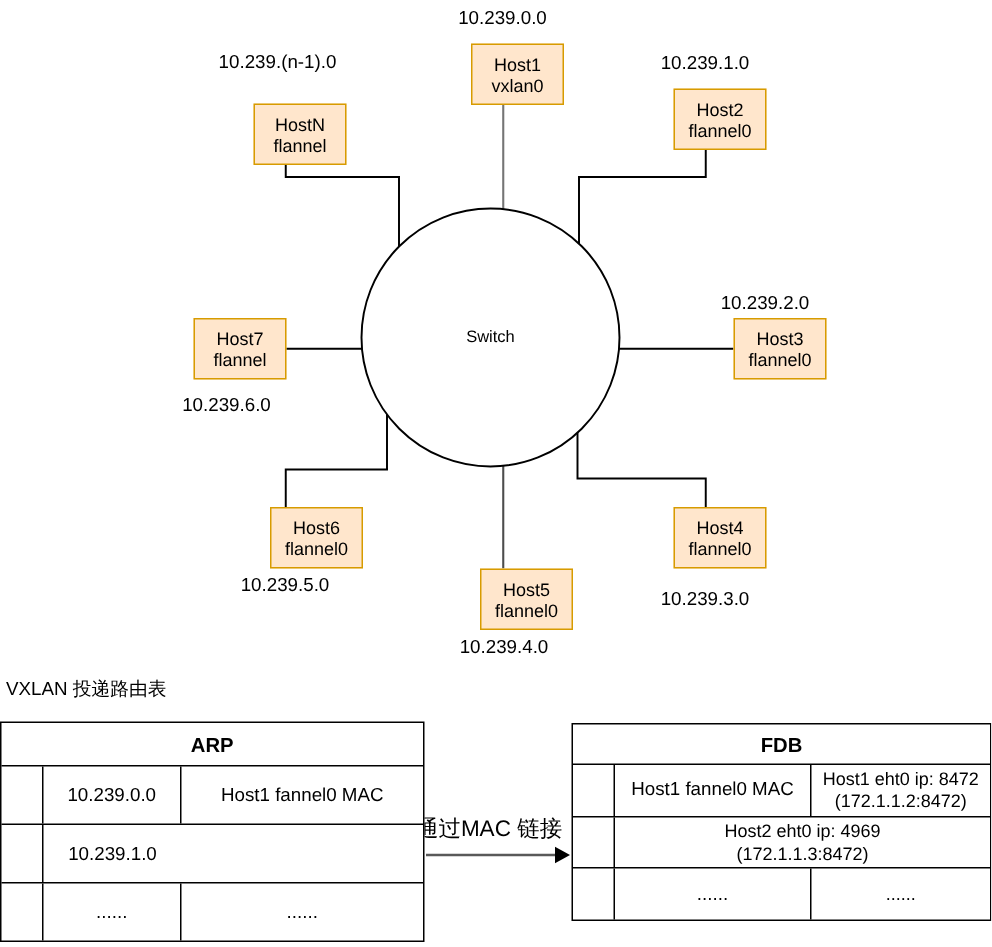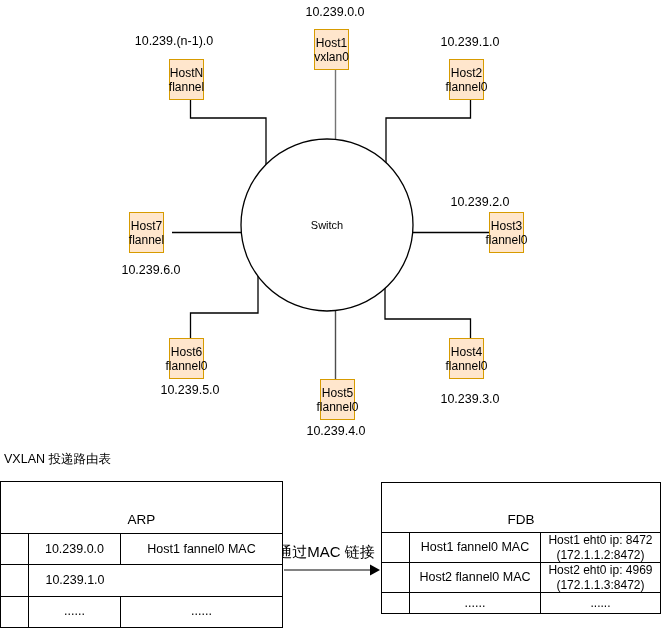--- a/index.html
+++ b/index.html
@@ -3,21 +3,21 @@
 <meta charset="utf-8">
 <style>
   html,body { margin:0; padding:0; background:#fff; }
   .stage {
     position:relative; width:661px; height:631px; background:#ffffff;
     font-family:"Liberation Sans", sans-serif; color:#000; overflow:hidden;
   }
   .layer-svg { position:absolute; left:0; top:0; width:661px; height:631px; }
 
   .host-box {
-    position:absolute; width:35px; height:41px; box-sizing:border-box;
+    position:absolute; width:62px; height:41px; box-sizing:border-box;
     background:#ffe6cc; border:1px solid #d79b00;
     display:flex; flex-direction:column; align-items:center; justify-content:center;
     font-size:12px; line-height:14px; text-align:center; white-space:nowrap;
   }
   .net-label {
     position:absolute; transform:translateX(-50%);
     font-size:12.5px; white-space:nowrap;
   }
   .switch-label {
     position:absolute; left:327px; top:225px; transform:translate(-50%,-50%);
@@ -25,21 +25,21 @@
   }
   .caption { position:absolute; font-size:12.5px; white-space:nowrap; }
 
   .dtable {
     position:absolute; box-sizing:border-box; background:#fff;
     border:1.5px solid #000; display:flex; flex-direction:column;
   }
   .dtable-head {
     box-sizing:border-box; border-bottom:1px solid #000;
     display:flex; align-items:center; justify-content:center;
-    font-weight:normal; font-size:13.5px; flex:0 0 auto;margin-top:23px;
+    font-weight:bold; font-size:13.5px; flex:0 0 auto;
   }
   .trow { display:flex; border-bottom:1px solid #000; flex:1 1 0; box-sizing:border-box; }
   .trow:last-child { border-bottom:none; }
   .tcell {
     box-sizing:border-box; border-right:1px solid #000;
     display:flex; flex-direction:column; align-items:center; justify-content:center;
     font-size:12.5px; text-align:center; line-height:15px; overflow:hidden;
   }
   .tcell:last-child { border-right:none; }
   .fdb-small { font-size:12px; line-height:14.5px;text-align:right; }
@@ -86,41 +86,41 @@
     <span>flannel0</span>
   </div>
   <div class="host-box" style="left:449px;top:338px">
     <span>Host4</span>
     <span>flannel0</span>
   </div>
   <div class="host-box" style="left:320px;top:379px">
     <span>Host5</span>
     <span>flannel0</span>
   </div>
-  <div class="host-box" style="left:169px;top:338px">
+  <div class="host-box" style="left:180px;top:338px">
     <span>Host6</span>
     <span>flannel0</span>
   </div>
   <div class="host-box" style="left:129px;top:212px">
     <span>Host7</span>
     <span>flannel</span>
   </div>
-  <div class="host-box" style="left:169px;top:59px">
+  <div class="host-box" style="left:169px;top:69px">
     <span>HostN</span>
     <span>flannel</span>
   </div>
 
   <div class="net-label" style="left:335px;top:5px">10.239.0.0</div>
   <div class="net-label" style="left:470px;top:35px">10.239.1.0</div>
-  <div class="net-label" style="left:480px;top:195px">10.239.2.0</div>
+  <div class="net-label" style="left:510px;top:195px">10.239.2.0</div>
   <div class="net-label" style="left:470px;top:392px">10.239.3.0</div>
   <div class="net-label" style="left:336px;top:424px">10.239.4.0</div>
   <div class="net-label" style="left:190px;top:383px">10.239.5.0</div>
   <div class="net-label" style="left:151px;top:263px">10.239.6.0</div>
-  <div class="net-label" style="left:174px;top:34px">10.239.(n-1).0</div>
+  <div class="net-label" style="left:185px;top:34px">10.239.(n-1).0</div>
 
   <div class="caption" style="left:4px;top:451px">VXLAN  投递路由表</div>
   <div class="arrow-label" style="left:326px;top:543px">通过MAC 链接</div>
 
   <div class="dtable" style="left:0px;top:481px;width:283px;height:147px">
     <div class="dtable-head" style="height:29px">ARP</div>
     <div class="trow">
       <div class="tcell" style="width:28px"></div>
       <div class="tcell" style="width:92px">10.239.0.0</div>
       <div class="tcell" style="flex:1">Host1 fannel0 MAC</div>
@@ -141,21 +141,20 @@
     <div class="trow">
       <div class="tcell" style="width:28px"></div>
       <div class="tcell" style="width:131px">Host1 fannel0 MAC</div>
       <div class="tcell fdb-small" style="flex:1">
         <span>Host1 eht0 ip: 8472</span>
         <span>(172.1.1.2:8472)</span>
       </div>
     </div>
     <div class="trow">
       <div class="tcell" style="width:28px"></div>
-      <div class="tcell" style="width:131px">Host2 flannel0 MAC</div>
       <div class="tcell fdb-small" style="flex:1">
         <span>Host2 eht0 ip: 4969</span>
         <span>(172.1.1.3:8472)</span>
       </div>
     </div>
     <div class="trow">
       <div class="tcell" style="width:28px"></div>
       <div class="tcell" style="width:131px">......</div>
       <div class="tcell fdb-small" style="flex:1">
         <span>......</span>

